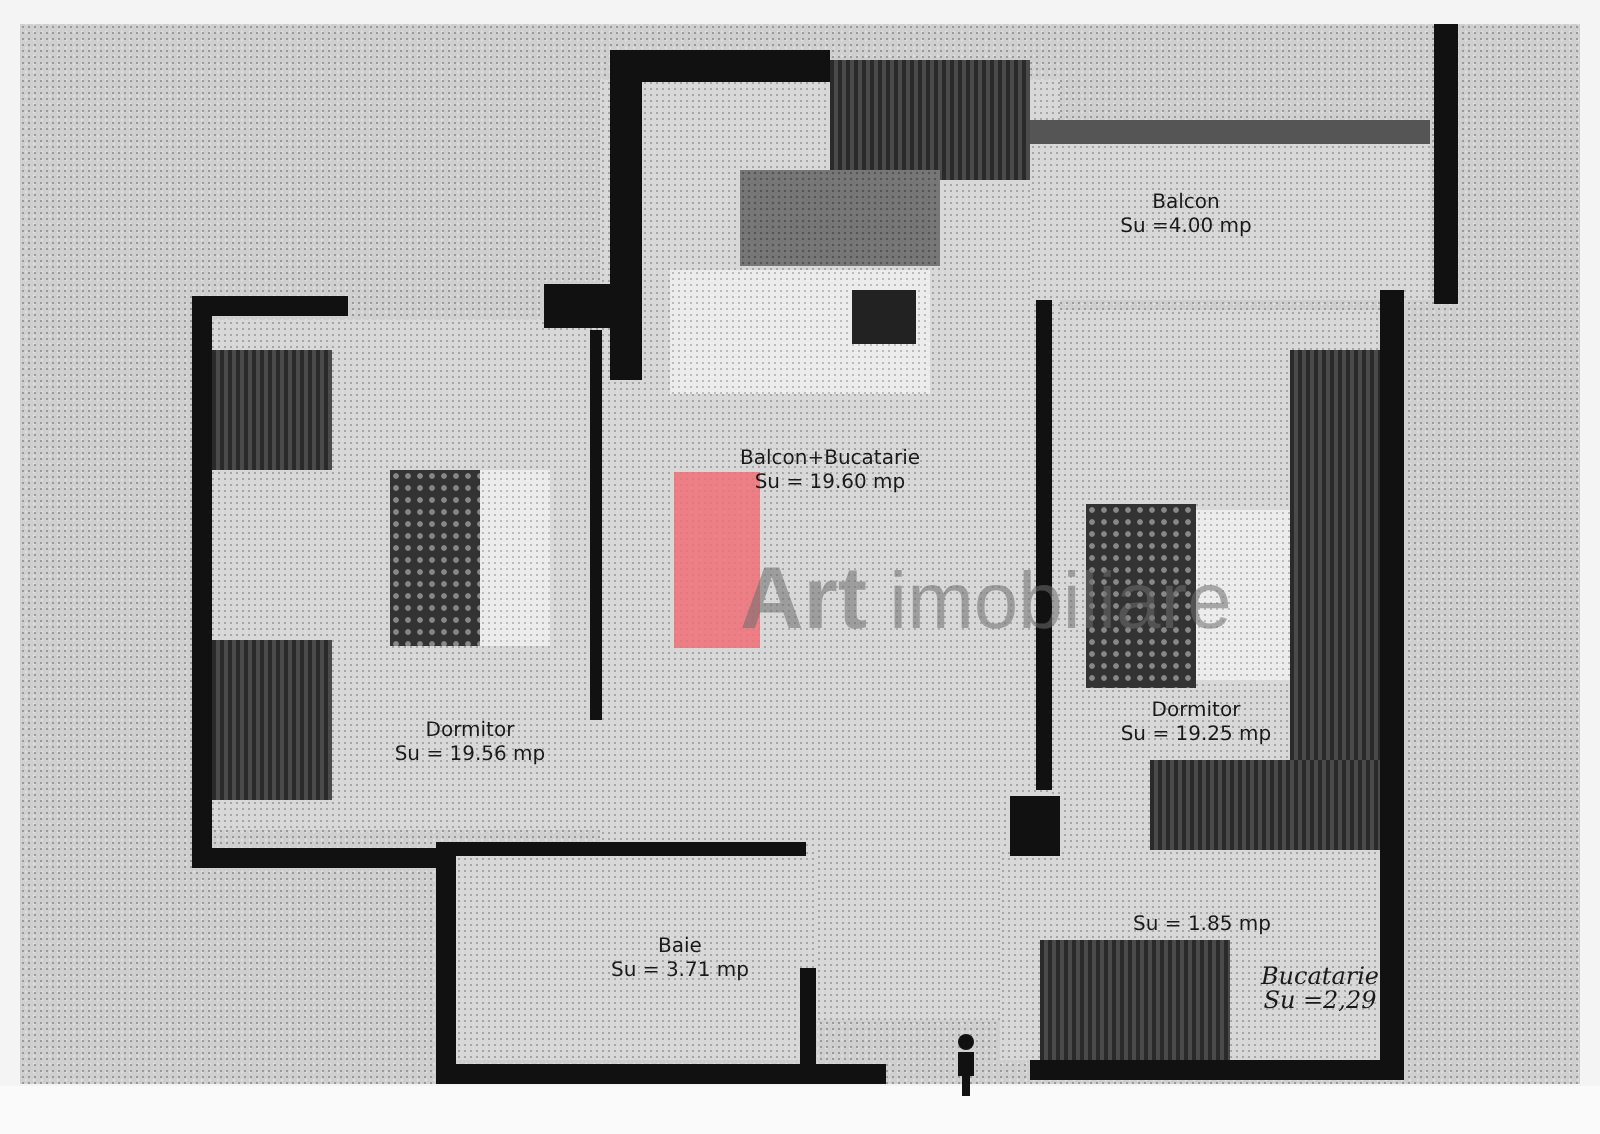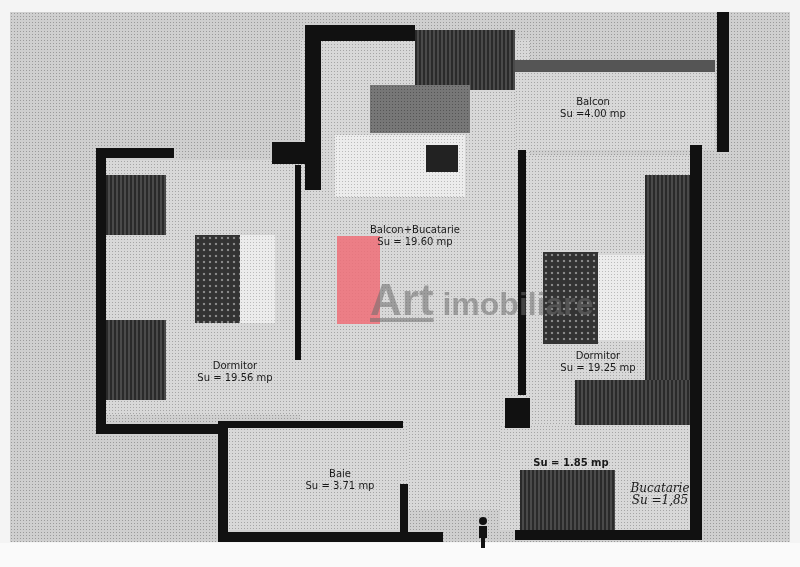--- a/index.html
+++ b/index.html
@@ -16,22 +16,22 @@
   .mid{position:absolute;background:#777;
     background-image:radial-gradient(#555 0.7px,transparent 0.8px);background-size:3px 3px;}
   .light{position:absolute;background:#ececec;
     background-image:radial-gradient(#bbb 0.6px,transparent 0.7px);background-size:3px 3px;}
   .bed{position:absolute;background:#333;
     background-image:radial-gradient(circle,#888 1.2px,transparent 1.6px);background-size:6px 6px;}
   .label{position:absolute;text-align:center;color:#1a1a1a;font-family:"DejaVu Sans",sans-serif;font-size:10px;line-height:12px;}
   .label .nm,.label .ar{display:block;white-space:nowrap;}
   .hand{font-family:"DejaVu Serif",serif;font-style:italic;font-size:12px;}
   .wm{position:absolute;left:370px;top:278px;font-family:"Liberation Sans",sans-serif;color:rgba(110,110,110,0.55);font-size:44px;line-height:44px;white-space:nowrap;}
-  .wm b{font-weight:bold;text-decoration:underline;}
-  .wm span{font-weight:bold;font-size:32px;}
+  .wm b{font-weight:bold;}
+  .wm span{font-weight:normal;font-size:40px;}
   .red-mark{position:absolute;left:337px;top:236px;width:43px;height:88px;background:rgba(240,110,120,0.85);}
   .person{position:absolute;left:477px;top:516px;width:12px;height:32px;}
 </style>
 </head>
 <body>
 
 <div class="paper"></div>
 <div class="bottom-white"></div>
 
 <div class="floor" style="left:300px;top:40px;width:230px;height:470px;"></div>
@@ -89,24 +89,24 @@
   <span class="ar">Su = 19.56 mp</span>
 </div>
 <div class="label" style="left:548px;top:350px;width:100px;">
   <span class="nm">Dormitor</span>
   <span class="ar">Su = 19.25 mp</span>
 </div>
 <div class="label" style="left:295px;top:468px;width:90px;">
   <span class="nm">Baie</span>
   <span class="ar">Su = 3.71 mp</span>
 </div>
-<div class="label" style="left:526px;top:457px;width:90px;font-weight:bold;">
+<div class="label" style="left:556px;top:457px;width:90px;">
   <span class="ar">Su = 1.85 mp</span>
 </div>
 <div class="label hand" style="left:620px;top:482px;width:80px;">
   <span class="nm">Bucatarie</span>
-  <span class="ar">Su =1,85</span>
+  <span class="ar">Su =2,29</span>
 </div>
 
 <svg class="person" viewBox="0 0 12 32">
   <circle cx="6" cy="5" r="4" fill="#111"></circle>
   <path d="M2 10 h8 v12 h-2 v10 h-4 v-10 h-2z" fill="#111"></path>
 </svg>
 
 </body></html>

